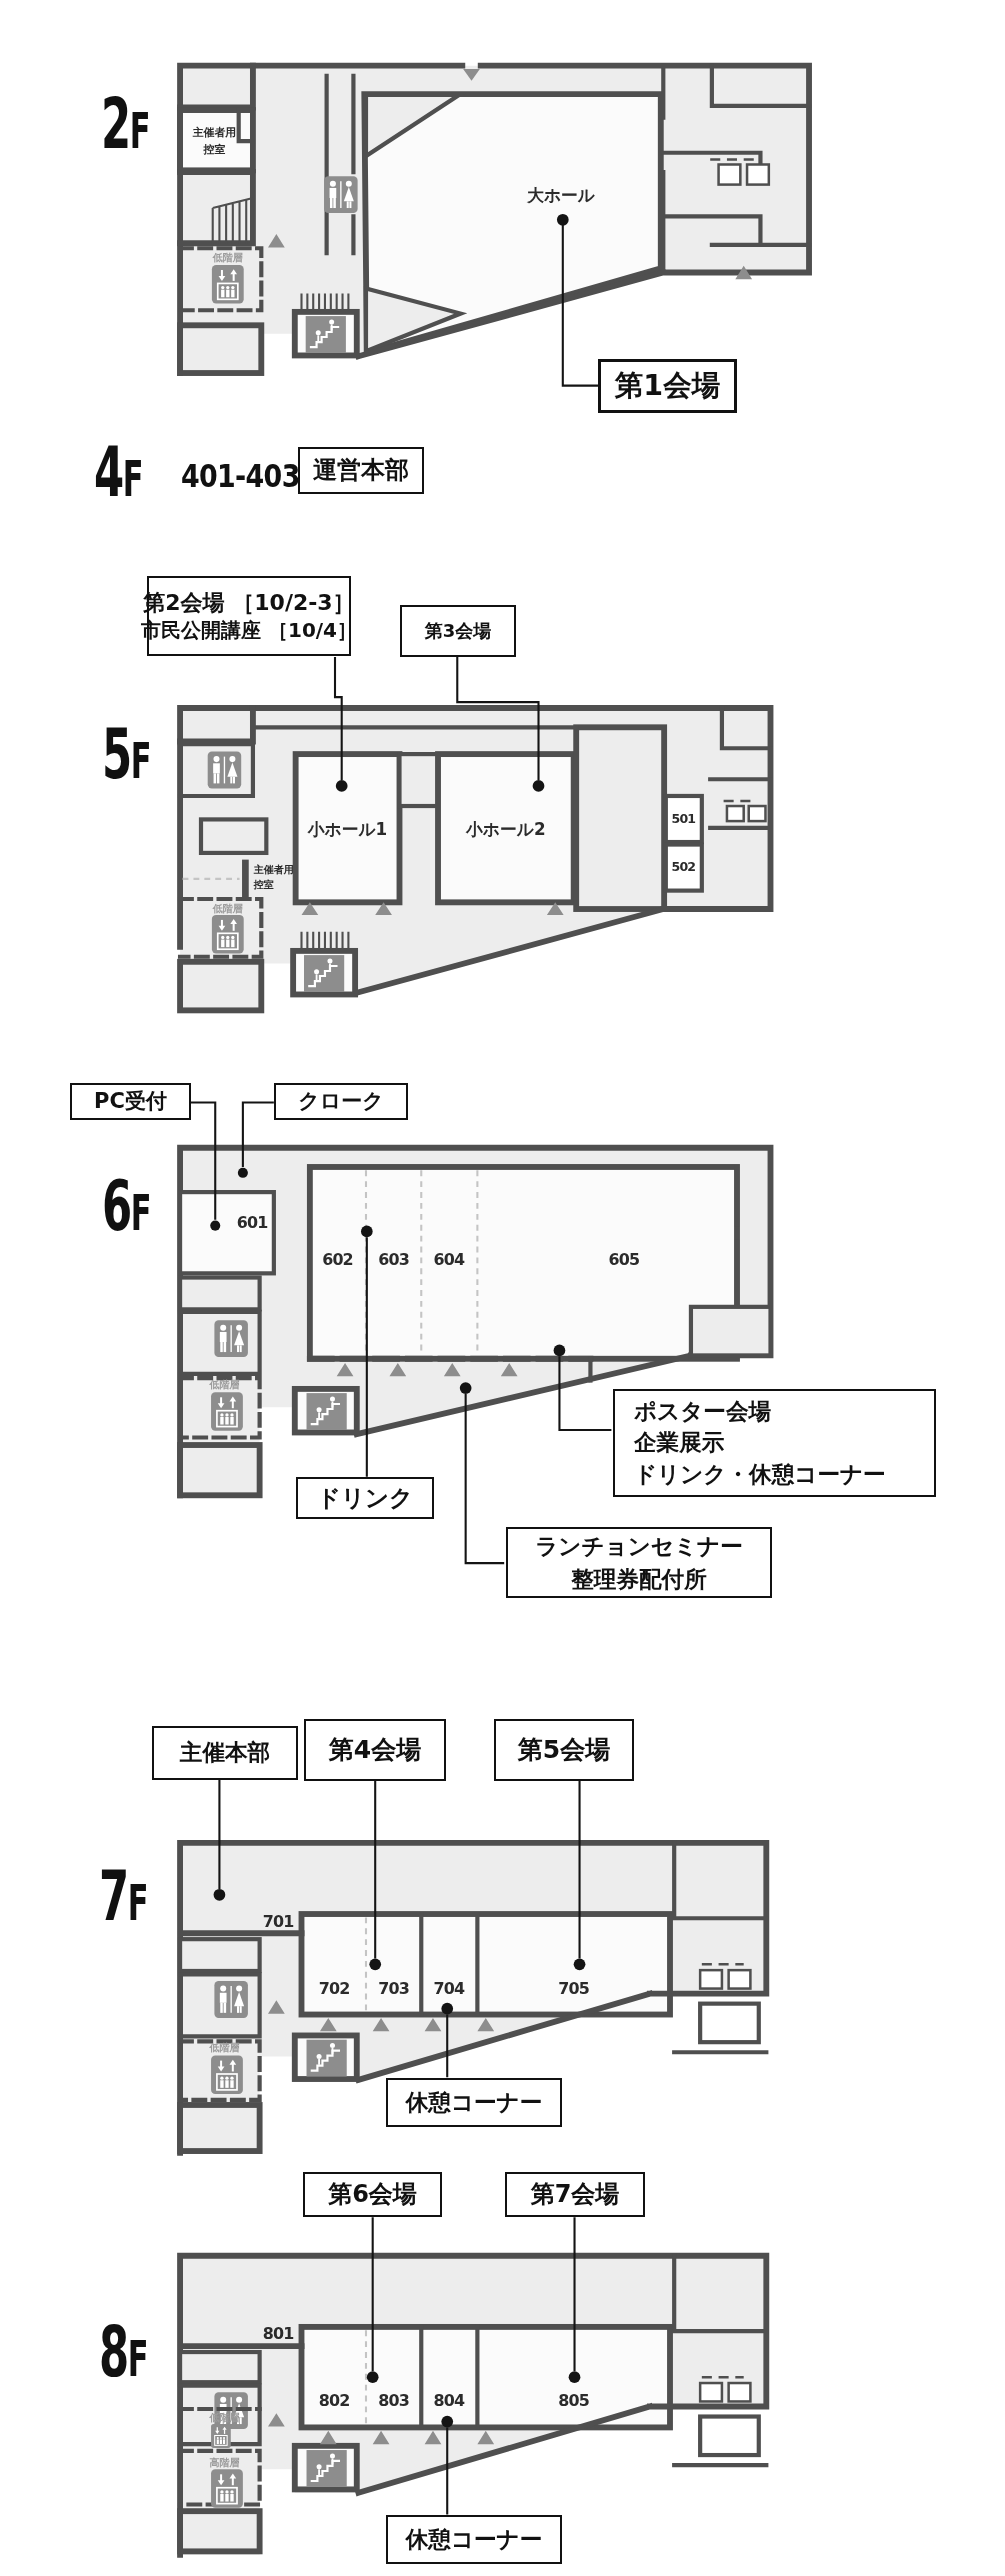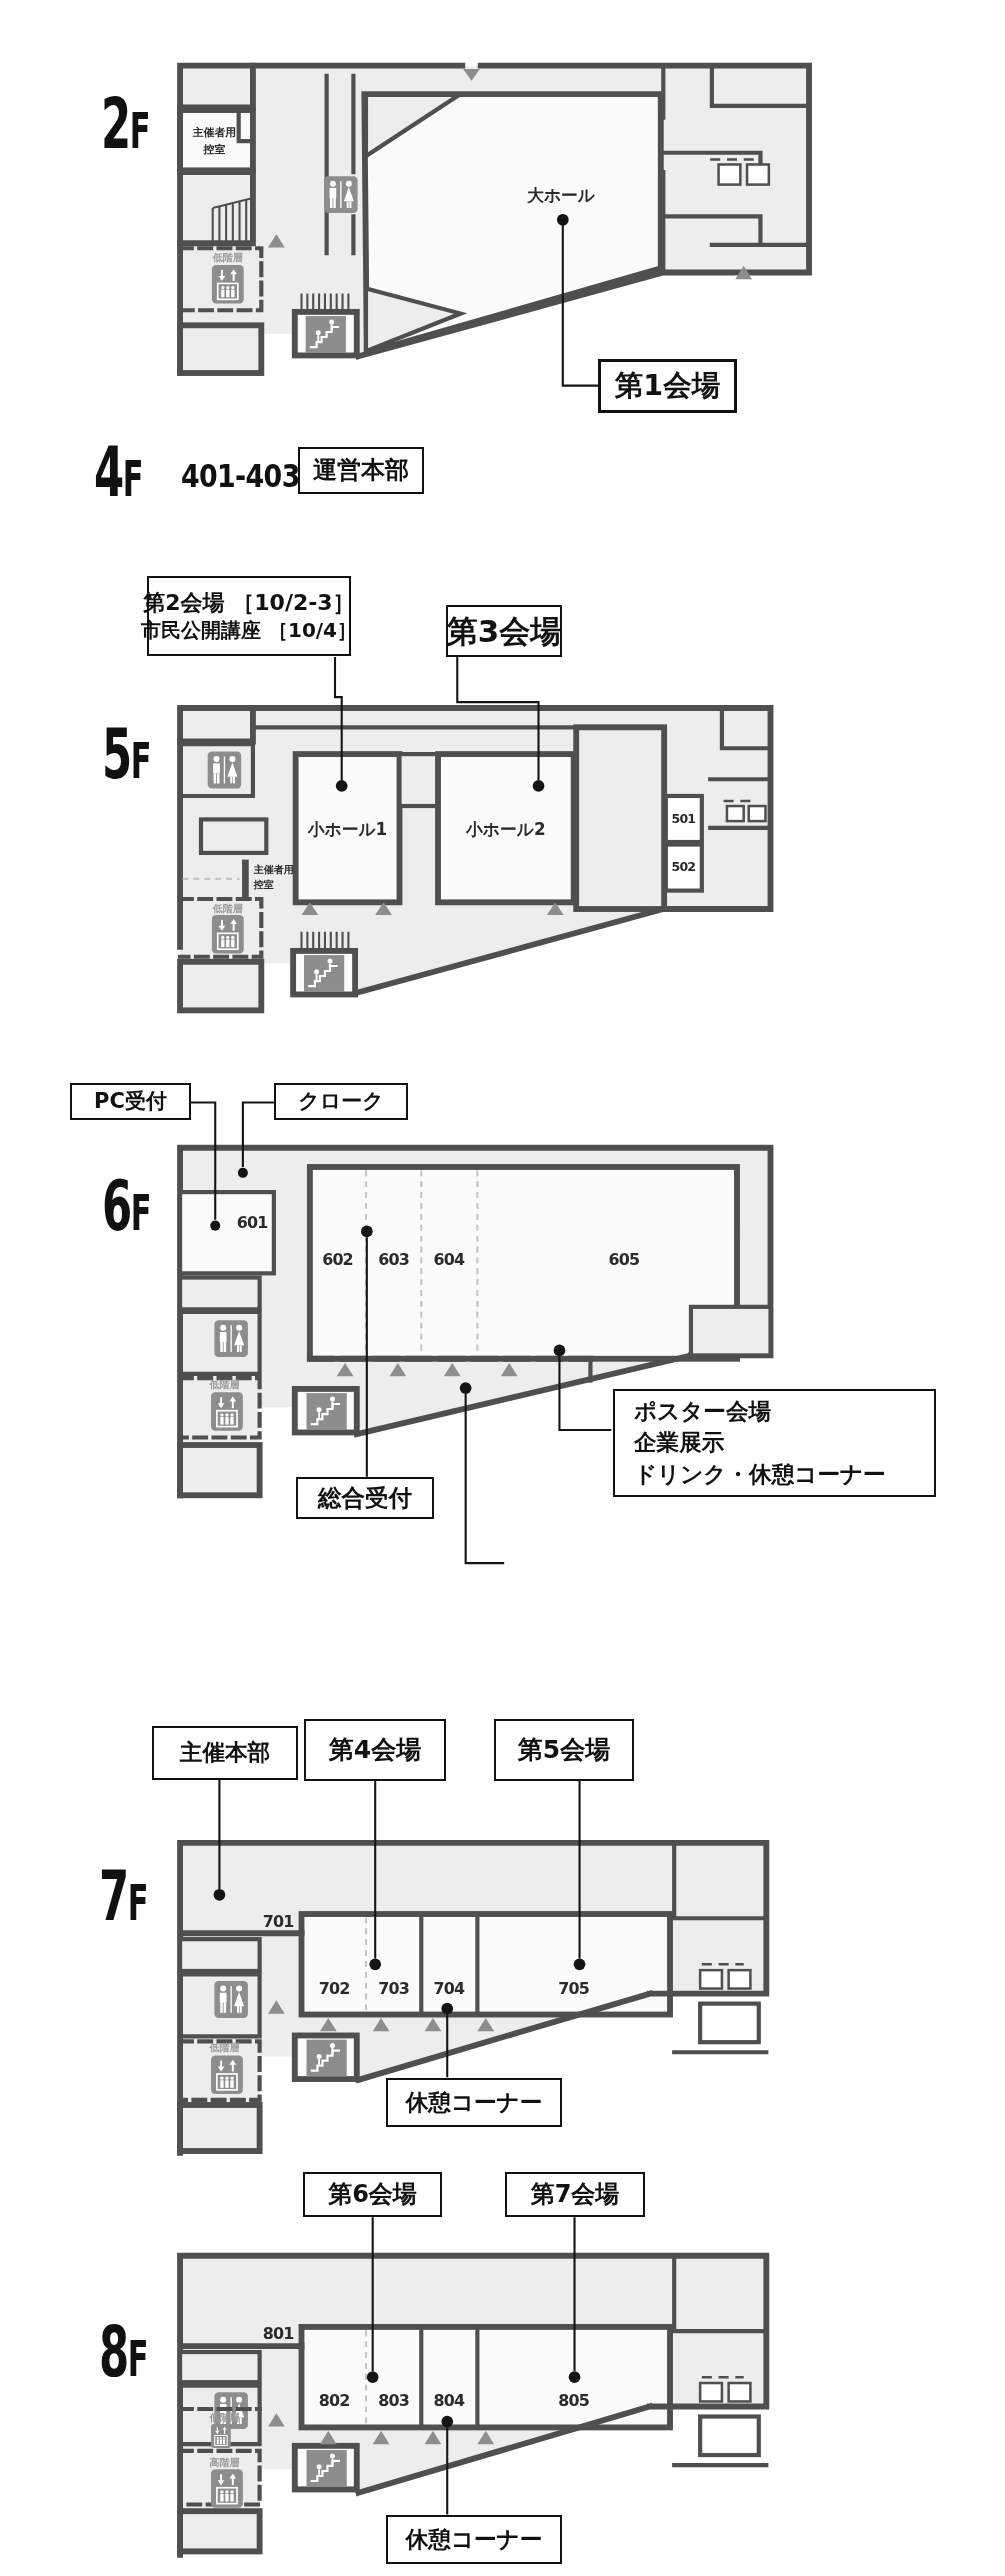--- a/index.html
+++ b/index.html
@@ -268,37 +268,41 @@
   <div class="co" style="left:598px;top:359px;width:139px;height:54px;font-size:28.5px;border-width:3.4px;">
     <span>第1会場</span>
   </div>
   <div class="co" style="left:298px;top:447px;width:126px;height:47px;font-size:24px;border-width:2.1px;">
     <span>運営本部</span>
   </div>
   <div class="co" style="left:147px;top:576px;width:204px;height:80px;font-size:22px;border-width:2.9px;line-height:1.35;">
     <span>第2会場 ［10/2-3］</span>
     <span style="font-size:20px;">市民公開講座 ［10/4］</span>
   </div>
-  <div class="co" style="left:400px;top:605px;width:116px;height:52px;font-size:31px;border-width:2.9px;margin-left:46px;">
+  <div class="co" style="left:400px;top:605px;width:116px;height:52px;font-size:18px;border-width:2.9px;">
     <span>第3会場</span>
   </div>
   <div class="co" style="left:70px;top:1083px;width:121px;height:37px;font-size:21px;border-width:2.1px;">
     <span>PC受付</span>
   </div>
   <div class="co" style="left:274px;top:1083px;width:134px;height:37px;font-size:21px;border-width:2.1px;">
     <span>クローク</span>
   </div>
   <div class="co" style="left:296px;top:1477px;width:138px;height:42px;font-size:23.5px;border-width:2.5px;">
-    <span>総合受付</span>
+    <span>ドリンク</span>
   </div>
   <div class="co" style="left:613px;top:1389px;width:323px;height:108px;font-size:22.6px;border-width:2.5px;align-items:flex-start;padding-left:19px;text-align:left;line-height:1.4;">
     <span>ポスター会場</span>
     <span>企業展示</span>
     <span>ドリンク・休憩コーナー</span>
   </div>
+  <div class="co" style="left:506px;top:1527px;width:266px;height:71px;font-size:22.6px;border-width:2.5px;line-height:1.45;">
+    <span>ランチョンセミナー</span>
+    <span>整理券配付所</span>
+  </div>
   <div class="co" style="left:152px;top:1726px;width:146px;height:54px;font-size:22.6px;border-width:2.5px;">
     <span>主催本部</span>
   </div>
   <div class="co" style="left:304px;top:1719px;width:142px;height:62px;font-size:25px;border-width:2.9px;">
     <span>第4会場</span>
   </div>
   <div class="co" style="left:494px;top:1719px;width:140px;height:62px;font-size:25px;border-width:2.9px;">
     <span>第5会場</span>
   </div>
   <div class="co" style="left:386px;top:2078px;width:176px;height:49px;font-size:22.6px;border-width:2.5px;">

